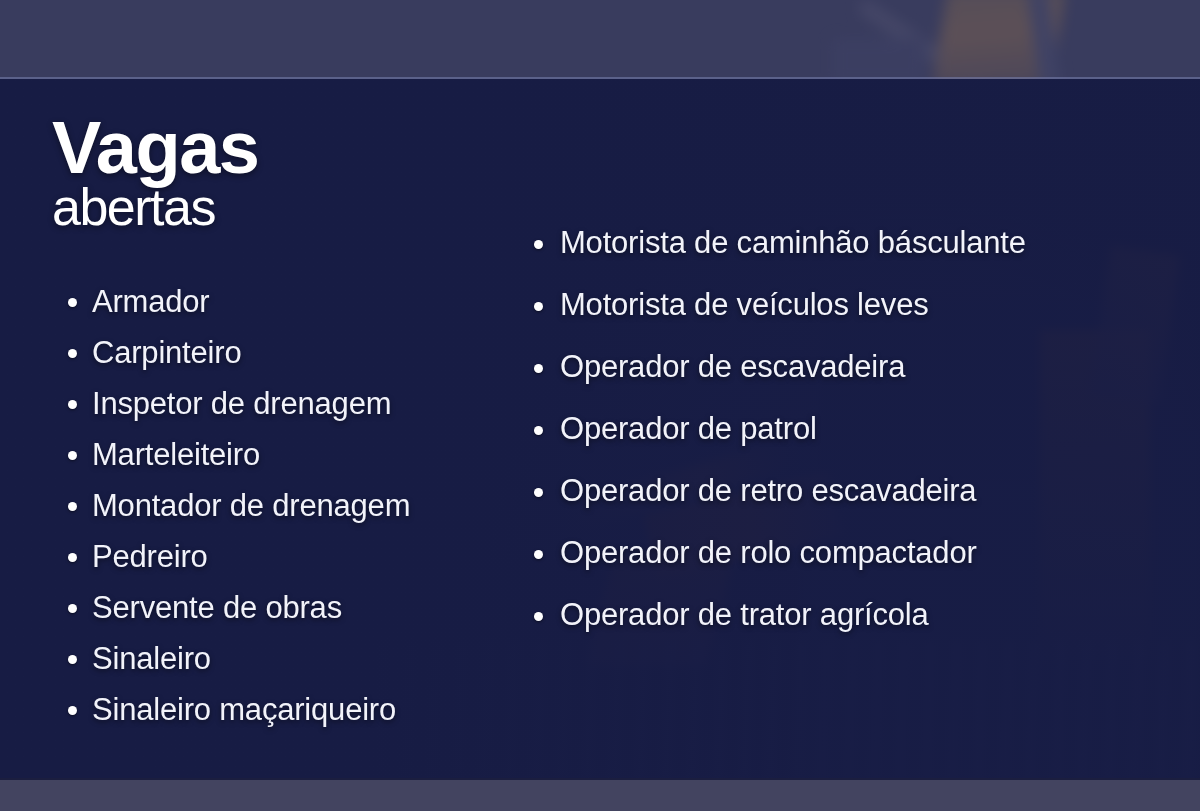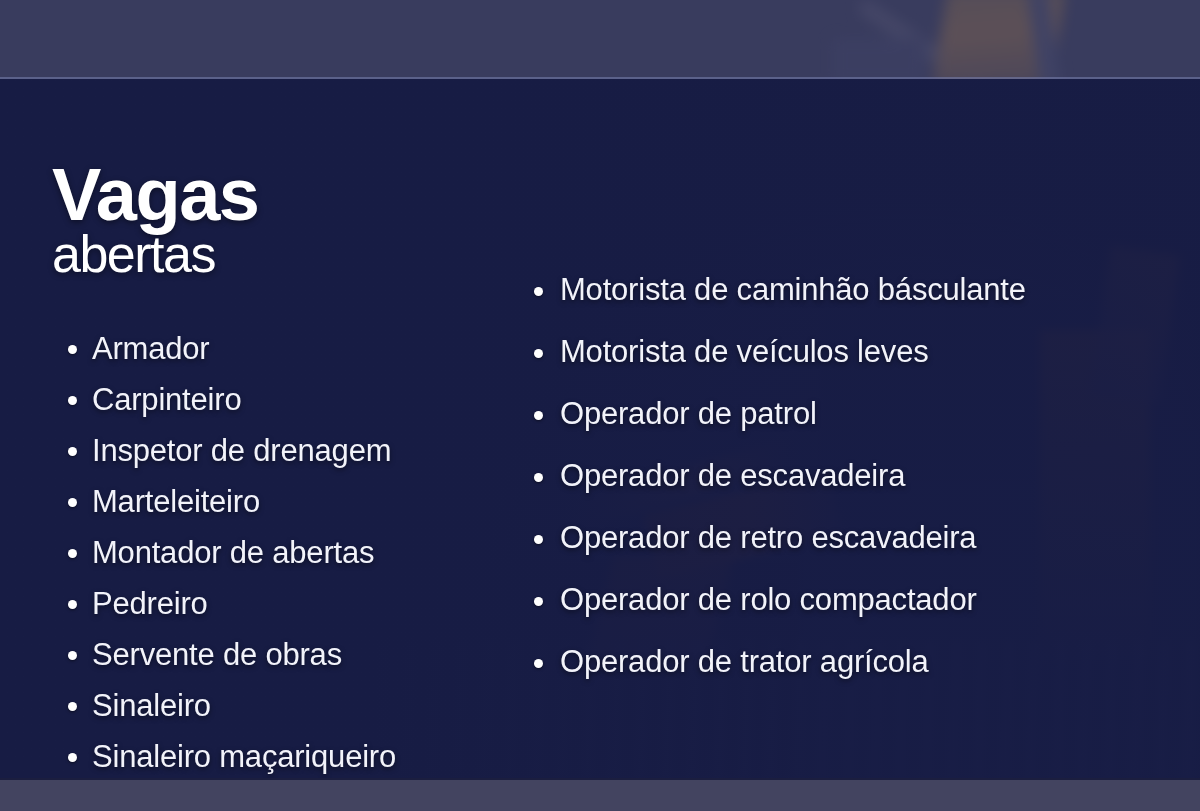--- a/index.html
+++ b/index.html
@@ -193,21 +193,20 @@
       rgba(23,28,68,.97) 36%,
       rgba(23,28,68,.86) 60%,
       rgba(23,28,68,.80) 100%);
   }
 
   
   .content {
     position: absolute;
     inset: 0;
     z-index: 3;
-    margin-top: 47px;
   }
 
   .headline {
     position: absolute;
     left: 52px;
     top: 92px;
     line-height: .94;
     color: #ffffff;
     text-shadow: 0 2px 6px rgba(0,0,0,.45);
     white-space: nowrap;
@@ -333,32 +332,32 @@
       <span class="l1">Vagas</span>
       <span class="l2">abertas</span>
     </h1>
 
 
     <ul class="joblist" id="list-left">
       <li><span class="dot"></span><span>Armador</span></li>
       <li><span class="dot"></span><span>Carpinteiro</span></li>
       <li><span class="dot"></span><span>Inspetor de drenagem</span></li>
       <li><span class="dot"></span><span>Marteleiteiro</span></li>
-      <li><span class="dot"></span><span>Montador de abertas</span></li>
+      <li><span class="dot"></span><span>Montador de drenagem</span></li>
       <li><span class="dot"></span><span>Pedreiro</span></li>
       <li><span class="dot"></span><span>Servente de obras</span></li>
       <li><span class="dot"></span><span>Sinaleiro</span></li>
       <li><span class="dot"></span><span>Sinaleiro maçariqueiro</span></li>
     </ul>
 
     <ul class="joblist" id="list-right">
       <li><span class="dot"></span><span>Motorista de caminhão básculante</span></li>
       <li><span class="dot"></span><span>Motorista de veículos leves</span></li>
+      <li><span class="dot"></span><span>Operador de escavadeira</span></li>
       <li><span class="dot"></span><span>Operador de patrol</span></li>
-      <li><span class="dot"></span><span>Operador de escavadeira</span></li>
       <li><span class="dot"></span><span>Operador de retro escavadeira</span></li>
       <li><span class="dot"></span><span>Operador de rolo compactador</span></li>
       <li><span class="dot"></span><span>Operador de trator agrícola</span></li>
     </ul>
 
   </div>
 
   <div class="bar bar-top">
     <div class="bar-photo">
       <div class="arm"></div>

